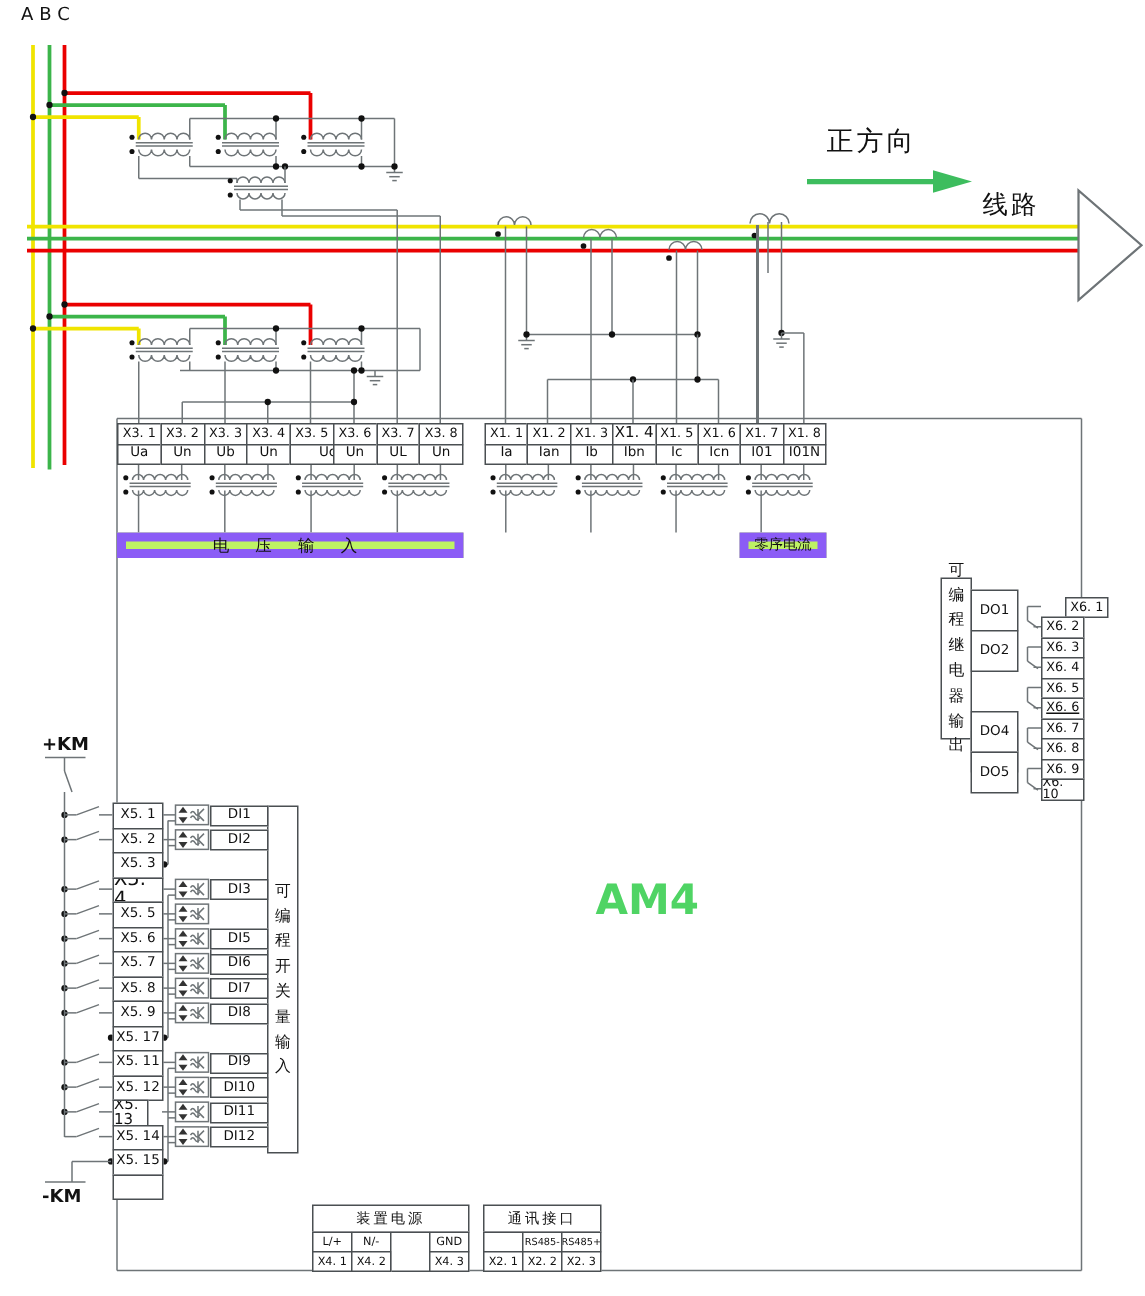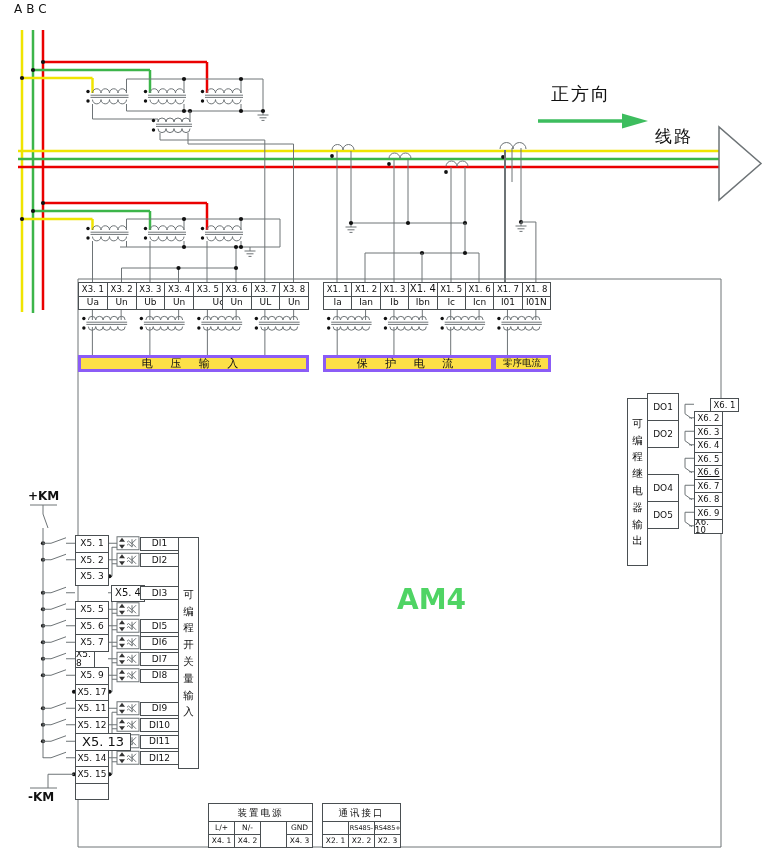--- a/index.html
+++ b/index.html
@@ -6,21 +6,21 @@
   #stage{position:relative;width:763px;height:864px;background:#fff;overflow:hidden;
          font-family:"DejaVu Sans","Liberation Sans",sans-serif;color:#111}
   #wires{position:absolute;left:0;top:0;z-index:1}
   .lab{position:absolute;white-space:nowrap;z-index:3}
   .cell{position:absolute;border:1px solid #4a4f52;background:#fff;display:flex;
         align-items:center;justify-content:center;box-sizing:border-box;z-index:2;
         line-height:1;overflow:hidden}
   .vbox{position:absolute;border:1px solid #4a4f52;background:#fff;display:flex;
         align-items:center;justify-content:center;box-sizing:border-box;z-index:2}
   .vtext{width:12px;word-break:break-all;text-align:center;font-size:10.5px;line-height:16.8px}
-  .secbox{position:absolute;border:3px solid #8b5cf6;background:#fde047;display:flex;
+  .secbox{position:absolute;border:6px solid #8b5cf6;background:#bef264;display:flex;
           align-items:center;justify-content:center;box-sizing:border-box;z-index:2}
 </style>
 </head>
 <body>
 
 <div id="stage">
   <svg id="wires" width="763" height="864">
       <line x1="22" y1="30" x2="22" y2="312" stroke="#f0e400" stroke-width="2.5"></line>
       <line x1="33" y1="30" x2="33" y2="313" stroke="#3cb54a" stroke-width="2.5"></line>
       <line x1="43" y1="30" x2="43" y2="310" stroke="#ea0000" stroke-width="2.5"></line>
@@ -469,24 +469,23 @@
     </svg>
 
   <div class="lab" style="left:14px;top:2px;font-size:12px;letter-spacing:4px">ABC</div>
   <div class="lab" style="left:551px;top:82px;font-size:18px;letter-spacing:2px">正方向</div>
   <div class="lab" style="left:655px;top:125px;font-size:17px;letter-spacing:2px">线路</div>
   <div class="lab" style="left:397px;top:583px;font-size:28px;font-weight:600;color:#4fd464">AM4</div>
   <div class="lab" style="left:28px;top:489px;font-size:12px;font-weight:700">+KM</div>
   <div class="lab" style="left:28px;top:790px;font-size:12px;font-weight:700">-KM</div>
 
   <div class="secbox" style="left:78px;top:355px;width:231px;height:17px;font-size:11px;letter-spacing:7px">电 压 输 入</div>
-  <div class="secbox" style="left:323px;top:355px;width:171px;height:17px;font-size:11px;letter-spacing:7px">保 护 电 流</div>
   <div class="secbox" style="left:493px;top:355px;width:58px;height:17px;font-size:9.5px">零序电流</div>
 
-  <div class="vbox" style="left:627px;top:398px;width:21px;height:168px">
+  <div class="vbox" style="left:627px;top:385px;width:21px;height:108px">
     <div class="vtext">可编程继电器输出</div>
   </div>
   <div class="vbox" style="left:178px;top:537px;width:21px;height:232px">
     <div class="vtext">可编程开关量输入</div>
   </div>
 
   <div class="cell" style="left:208px;top:803px;width:105px;height:19px;font-size:9.5px;letter-spacing:2px">装置电源</div>
   <div class="cell" style="left:208px;top:821px;width:27px;height:14px;font-size:7.5px">L/+</div>
   <div class="cell" style="left:234px;top:821px;width:27px;height:14px;font-size:7.5px">N/-</div>
   <div class="cell" style="left:260px;top:821px;width:27px;height:27px;font-size:7.5px"></div>
@@ -545,30 +544,30 @@
     <div class="cell" style="left: 694px; top: 438px; width: 29px; height: 14.5px; font-size: 8.5px;">X6. 4</div>
     <div class="cell" style="left: 694px; top: 451.5px; width: 29px; height: 14.5px; font-size: 8.5px;">X6. 5</div>
     <div class="cell" style="left: 694px; top: 465px; width: 29px; height: 14.5px; font-size: 8.5px; text-decoration: underline;">X6. 6</div>
     <div class="cell" style="left: 694px; top: 478.5px; width: 29px; height: 14.5px; font-size: 8.5px;">X6. 7</div>
     <div class="cell" style="left: 694px; top: 492px; width: 29px; height: 14.5px; font-size: 8.5px;">X6. 8</div>
     <div class="cell" style="left: 694px; top: 505.5px; width: 29px; height: 14.5px; font-size: 8.5px;">X6. 9</div>
     <div class="cell" style="left: 694px; top: 519px; width: 29px; height: 14.5px; font-size: 8.5px;">X6. 10</div>
     <div class="cell" style="left: 75px; top: 535px; width: 34px; height: 17.5px; font-size: 9px;">X5. 1</div>
     <div class="cell" style="left: 75px; top: 551.5px; width: 34px; height: 17.5px; font-size: 9px;">X5. 2</div>
     <div class="cell" style="left: 75px; top: 568px; width: 34px; height: 17.5px; font-size: 9px;">X5. 3</div>
-    <div class="cell" style="left: 75px; top: 584.5px; width: 34px; height: 17.5px; font-size: 10px; margin-left: 36px;">X5. 4</div>
+    <div class="cell" style="left: 75px; top: 584.5px; width: 34px; height: 17.5px; font-size: 13px;">X5. 4</div>
     <div class="cell" style="left: 75px; top: 601px; width: 34px; height: 17.5px; font-size: 9px;">X5. 5</div>
     <div class="cell" style="left: 75px; top: 617.5px; width: 34px; height: 17.5px; font-size: 9px;">X5. 6</div>
     <div class="cell" style="left: 75px; top: 634px; width: 34px; height: 17.5px; font-size: 9px;">X5. 7</div>
-    <div class="cell" style="left: 75px; top: 650.5px; width: 20px; height: 17.5px; font-size: 9px;">X5. 8</div>
+    <div class="cell" style="left: 75px; top: 650.5px; width: 34px; height: 17.5px; font-size: 9px;">X5. 8</div>
     <div class="cell" style="left: 75px; top: 667px; width: 34px; height: 17.5px; font-size: 9px;">X5. 9</div>
     <div class="cell" style="left: 75px; top: 683.5px; width: 34px; height: 17.5px; font-size: 9px;">X5. 17</div>
     <div class="cell" style="left: 75px; top: 700px; width: 34px; height: 17.5px; font-size: 9px;">X5. 11</div>
     <div class="cell" style="left: 75px; top: 716.5px; width: 34px; height: 17.5px; font-size: 9px;">X5. 12</div>
-    <div class="cell" style="left: 75px; top: 733px; width: 56px; height: 17.5px; font-size: 13px;">X5. 13</div>
+    <div class="cell" style="left: 75px; top: 733px; width: 24px; height: 17.5px; font-size: 10px;">X5. 13</div>
     <div class="cell" style="left: 75px; top: 749.5px; width: 34px; height: 17.5px; font-size: 9px;">X5. 14</div>
     <div class="cell" style="left: 75px; top: 766px; width: 34px; height: 17.5px; font-size: 9px;">X5. 15</div>
     <div class="cell" style="left: 75px; top: 782.5px; width: 34px; height: 17.5px; font-size: 9px;"></div>
     <div class="cell" style="left: 140px; top: 536.75px; width: 39px; height: 14px; font-size: 9px;">DI1</div>
     <div class="cell" style="left: 140px; top: 553.25px; width: 39px; height: 14px; font-size: 9px;">DI2</div>
     <div class="cell" style="left: 140px; top: 586.25px; width: 39px; height: 14px; font-size: 9px;">DI3</div>
     <div class="cell" style="left: 140px; top: 602.75px; width: 39px; height: 14px; font-size: 9px; margin-top: 20px;">DI4</div>
     <div class="cell" style="left: 140px; top: 619.25px; width: 39px; height: 14px; font-size: 9px;">DI5</div>
     <div class="cell" style="left: 140px; top: 635.75px; width: 39px; height: 14px; font-size: 9px;">DI6</div>
     <div class="cell" style="left: 140px; top: 652.25px; width: 39px; height: 14px; font-size: 9px;">DI7</div>

